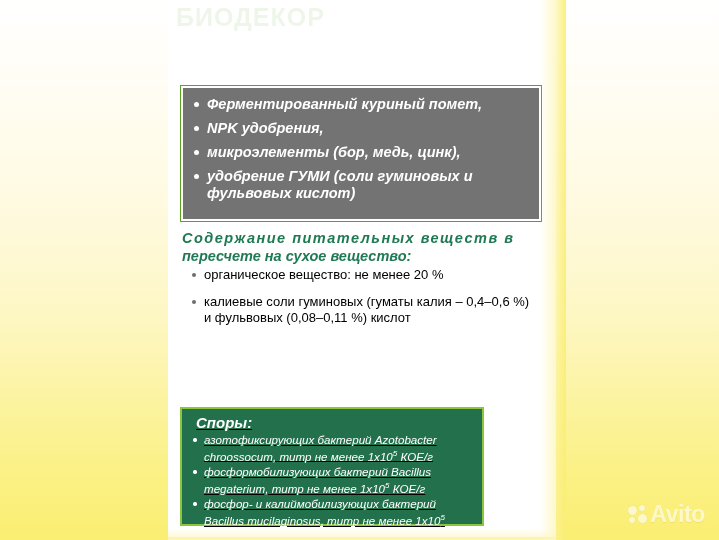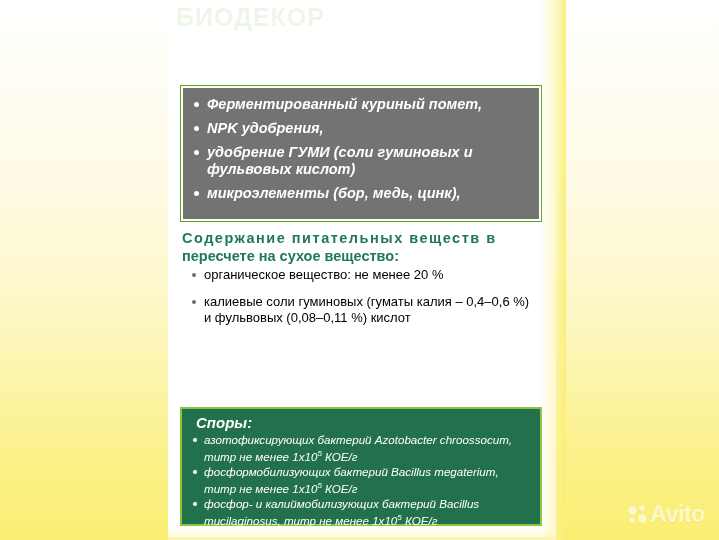--- a/index.html
+++ b/index.html
@@ -127,20 +127,21 @@
   }
 
   
   .sub-heading {
     position: absolute;
     left: 14px;
     top: 229px;
     width: 358px;
     font-size: 14.5px;
     font-weight: 700;
+    font-style: italic;
     color: #1f7a54;
     line-height: 18px;
     text-align: justify;
     text-align-last: left;
   }
   .sub-heading .l1 { display: block; letter-spacing: 1.5px; }
   .sub-heading .l2 { display: block; }
 
   
   .nutrients {
@@ -169,26 +170,27 @@
     height: 4px;
     border-radius: 50%;
     background: #6d6d6d;
   }
 
   
   .dark-box {
     position: absolute;
     left: 12px;
     top: 407px;
-    width: 362px;
+    width: 304px;
     height: 119px;
     background: #22714c;
     border: 2px solid #8cc63f;
     box-sizing: border-box;
     padding: 5px 8px 4px 8px;
+    text-decoration: underline;
   }
   .dark-box .dark-title {
     color: #ffffff;
     font-size: 15px;
     font-weight: 700;
     font-style: italic;
     line-height: 18px;
     margin: 0 0 1px 6px;
   }
   .dark-box ul {
@@ -258,22 +260,22 @@
 
   <div class="card">
 
     <div class="watermark">БИОДЕКОР</div>
 
 
     <div class="green-box">
       <ul>
         <li>Ферментированный куриный помет,</li>
         <li>NPK удобрения,</li>
+        <li>микроэлементы (бор, медь, цинк),</li>
         <li>удобрение ГУМИ (соли гуминовых и фульвовых кислот)</li>
-        <li>микроэлементы (бор, медь, цинк),</li>
       </ul>
     </div>
 
     <div class="sub-heading">
       <span class="l1">Содержание  питательных  веществ  в</span>
       <span class="l2">пересчете на сухое вещество:</span>
     </div>
 
     <ul class="nutrients">
       <li>органическое вещество: не менее 20 %</li>

